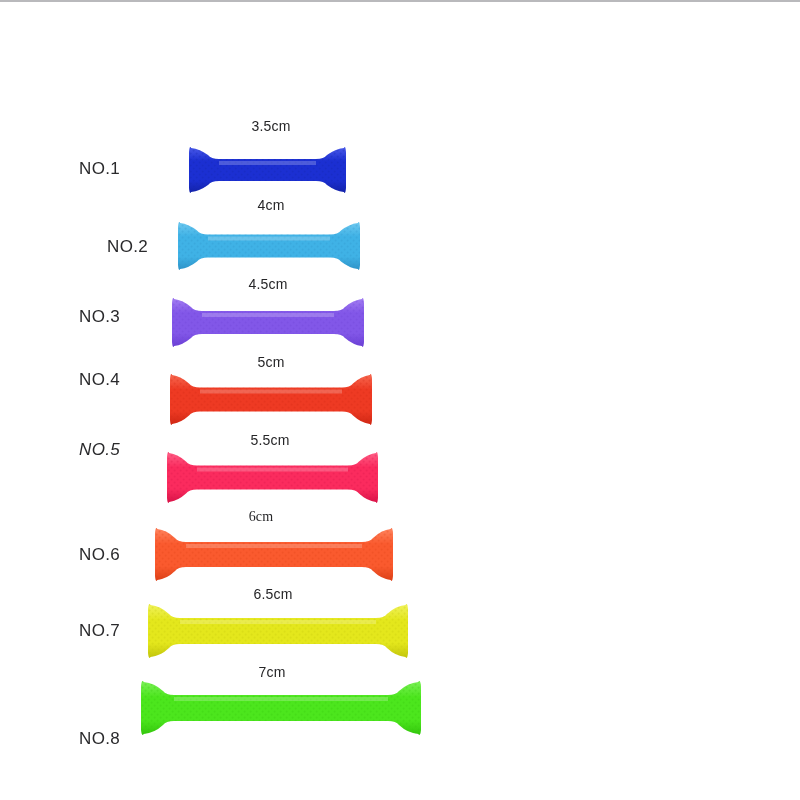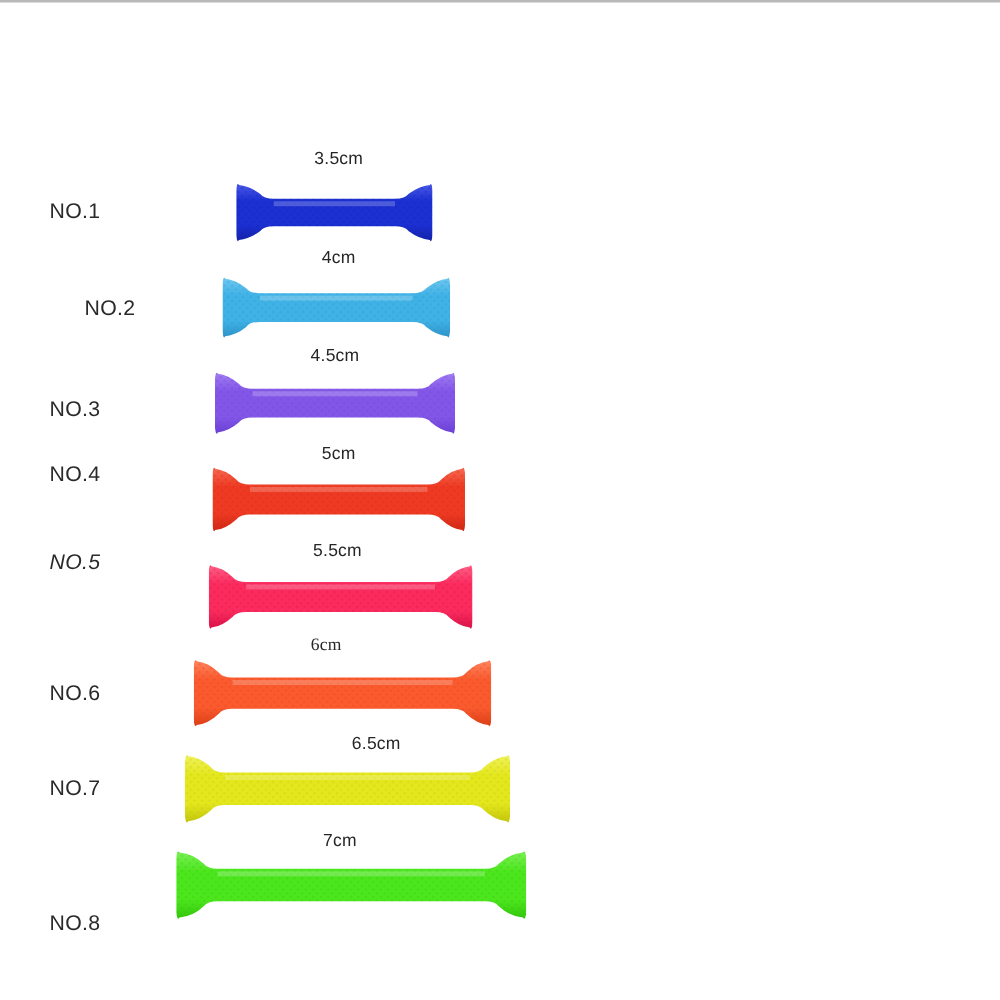--- a/index.html
+++ b/index.html
@@ -28,21 +28,21 @@
   .lace-row {
     position: absolute;
     left: 0;
     width: 800px;
     height: 0;
   }
 
   .row-label {
     position: absolute;
     width: 120px;
-    text-align: center;
+    text-align: right;
     left: 0;
     font-size: 17px;
     color: #2a2a2c;
     letter-spacing: 0.3px;
     white-space: nowrap;
   }
 
   .size-label {
     position: absolute;
     font-size: 14px;
@@ -102,21 +102,21 @@
               <circle cx="1.6" cy="1.6" r="1.1" fill="#2d93c8" opacity="0.28"></circle>
               <circle cx="4.6" cy="4.6" r="1.1" fill="#2d93c8" opacity="0.28"></circle>
             </pattern>
           </defs>
           <path d="M 2.16 8 Q 0.6000000000000001 5 0 12 L 0 50 Q 0.6000000000000001 57 2.16 54 Q 10.8 53 19 46.5 Q 22 42.5 30 42.5 L 152 42.5 Q 160 42.5 163 46.5 Q 171.2 53 179.84 54 Q 181.4 57 182 50 L 182 12 Q 181.4 5 179.84 8 Q 171.2 9 163 15.5 Q 160 19.5 152 19.5 L 30 19.5 Q 22 19.5 19 15.5 Q 10.8 9 2.16 8 Z" fill="url(#grad1)"></path>
           <path d="M 2.16 8 Q 0.6000000000000001 5 0 12 L 0 50 Q 0.6000000000000001 57 2.16 54 Q 10.8 53 19 46.5 Q 22 42.5 30 42.5 L 152 42.5 Q 160 42.5 163 46.5 Q 171.2 53 179.84 54 Q 181.4 57 182 50 L 182 12 Q 181.4 5 179.84 8 Q 171.2 9 163 15.5 Q 160 19.5 152 19.5 L 30 19.5 Q 22 19.5 19 15.5 Q 10.8 9 2.16 8 Z" fill="url(#tex1)"></path>
           <rect x="30" y="21.5" width="122" height="4" fill="#ffffff" opacity="0.22"></rect>
         </svg>
       </div>
       <div class="lace-row" style="top: 0px;">
-        <div class="row-label" style="top: 318px;">NO.3</div>
+        <div class="row-label" style="top: 307px;">NO.3</div>
         <div class="size-label" style="left: 268px; top: 276px;">4.5cm</div>
         <svg class="lace-svg" width="192" height="63" viewBox="0 0 192 63" style="left: 172px; top: 290.5px;">
           <defs>
             <linearGradient id="grad2" x1="0" y1="0" x2="0" y2="1">
               <stop offset="0%" stop-color="#a37ef2"></stop>
               <stop offset="30%" stop-color="#8257e8"></stop>
               <stop offset="72%" stop-color="#8257e8"></stop>
               <stop offset="100%" stop-color="#6a3fd4"></stop>
             </linearGradient>
             <pattern id="tex2" width="6" height="6" patternUnits="userSpaceOnUse">
@@ -187,21 +187,21 @@
               <circle cx="4.6" cy="4.6" r="1.1" fill="#dc3f16" opacity="0.28"></circle>
             </pattern>
           </defs>
           <path d="M 2.34 8 Q 0.65 5 0 12 L 0 55 Q 0.65 62 2.34 59 Q 11.700000000000001 58 20 50 Q 23 46 31 46 L 207 46 Q 215 46 218 50 Q 226.3 58 235.66 59 Q 237.35 62 238 55 L 238 12 Q 237.35 5 235.66 8 Q 226.3 9 218 17 Q 215 21 207 21 L 31 21 Q 23 21 20 17 Q 11.700000000000001 9 2.34 8 Z" fill="url(#grad5)"></path>
           <path d="M 2.34 8 Q 0.65 5 0 12 L 0 55 Q 0.65 62 2.34 59 Q 11.700000000000001 58 20 50 Q 23 46 31 46 L 207 46 Q 215 46 218 50 Q 226.3 58 235.66 59 Q 237.35 62 238 55 L 238 12 Q 237.35 5 235.66 8 Q 226.3 9 218 17 Q 215 21 207 21 L 31 21 Q 23 21 20 17 Q 11.700000000000001 9 2.34 8 Z" fill="url(#tex5)"></path>
           <rect x="31" y="23" width="176" height="4" fill="#ffffff" opacity="0.22"></rect>
         </svg>
       </div>
       <div class="lace-row" style="top: 0px;">
         <div class="row-label" style="top: 621px;">NO.7</div>
-        <div class="size-label" style="left: 273px; top: 586px; margin-left: 28px;">6.5cm</div>
+        <div class="size-label" style="left: 273px; top: 586px;">6.5cm</div>
         <svg class="lace-svg" width="260" height="68" viewBox="0 0 260 68" style="left: 148px; top: 597px;">
           <defs>
             <linearGradient id="grad6" x1="0" y1="0" x2="0" y2="1">
               <stop offset="0%" stop-color="#f0f25c"></stop>
               <stop offset="30%" stop-color="#e4e71c"></stop>
               <stop offset="72%" stop-color="#e4e71c"></stop>
               <stop offset="100%" stop-color="#c2c50c"></stop>
             </linearGradient>
             <pattern id="tex6" width="6" height="6" patternUnits="userSpaceOnUse">
               <circle cx="1.6" cy="1.6" r="1.1" fill="#c2c50c" opacity="0.28"></circle>

